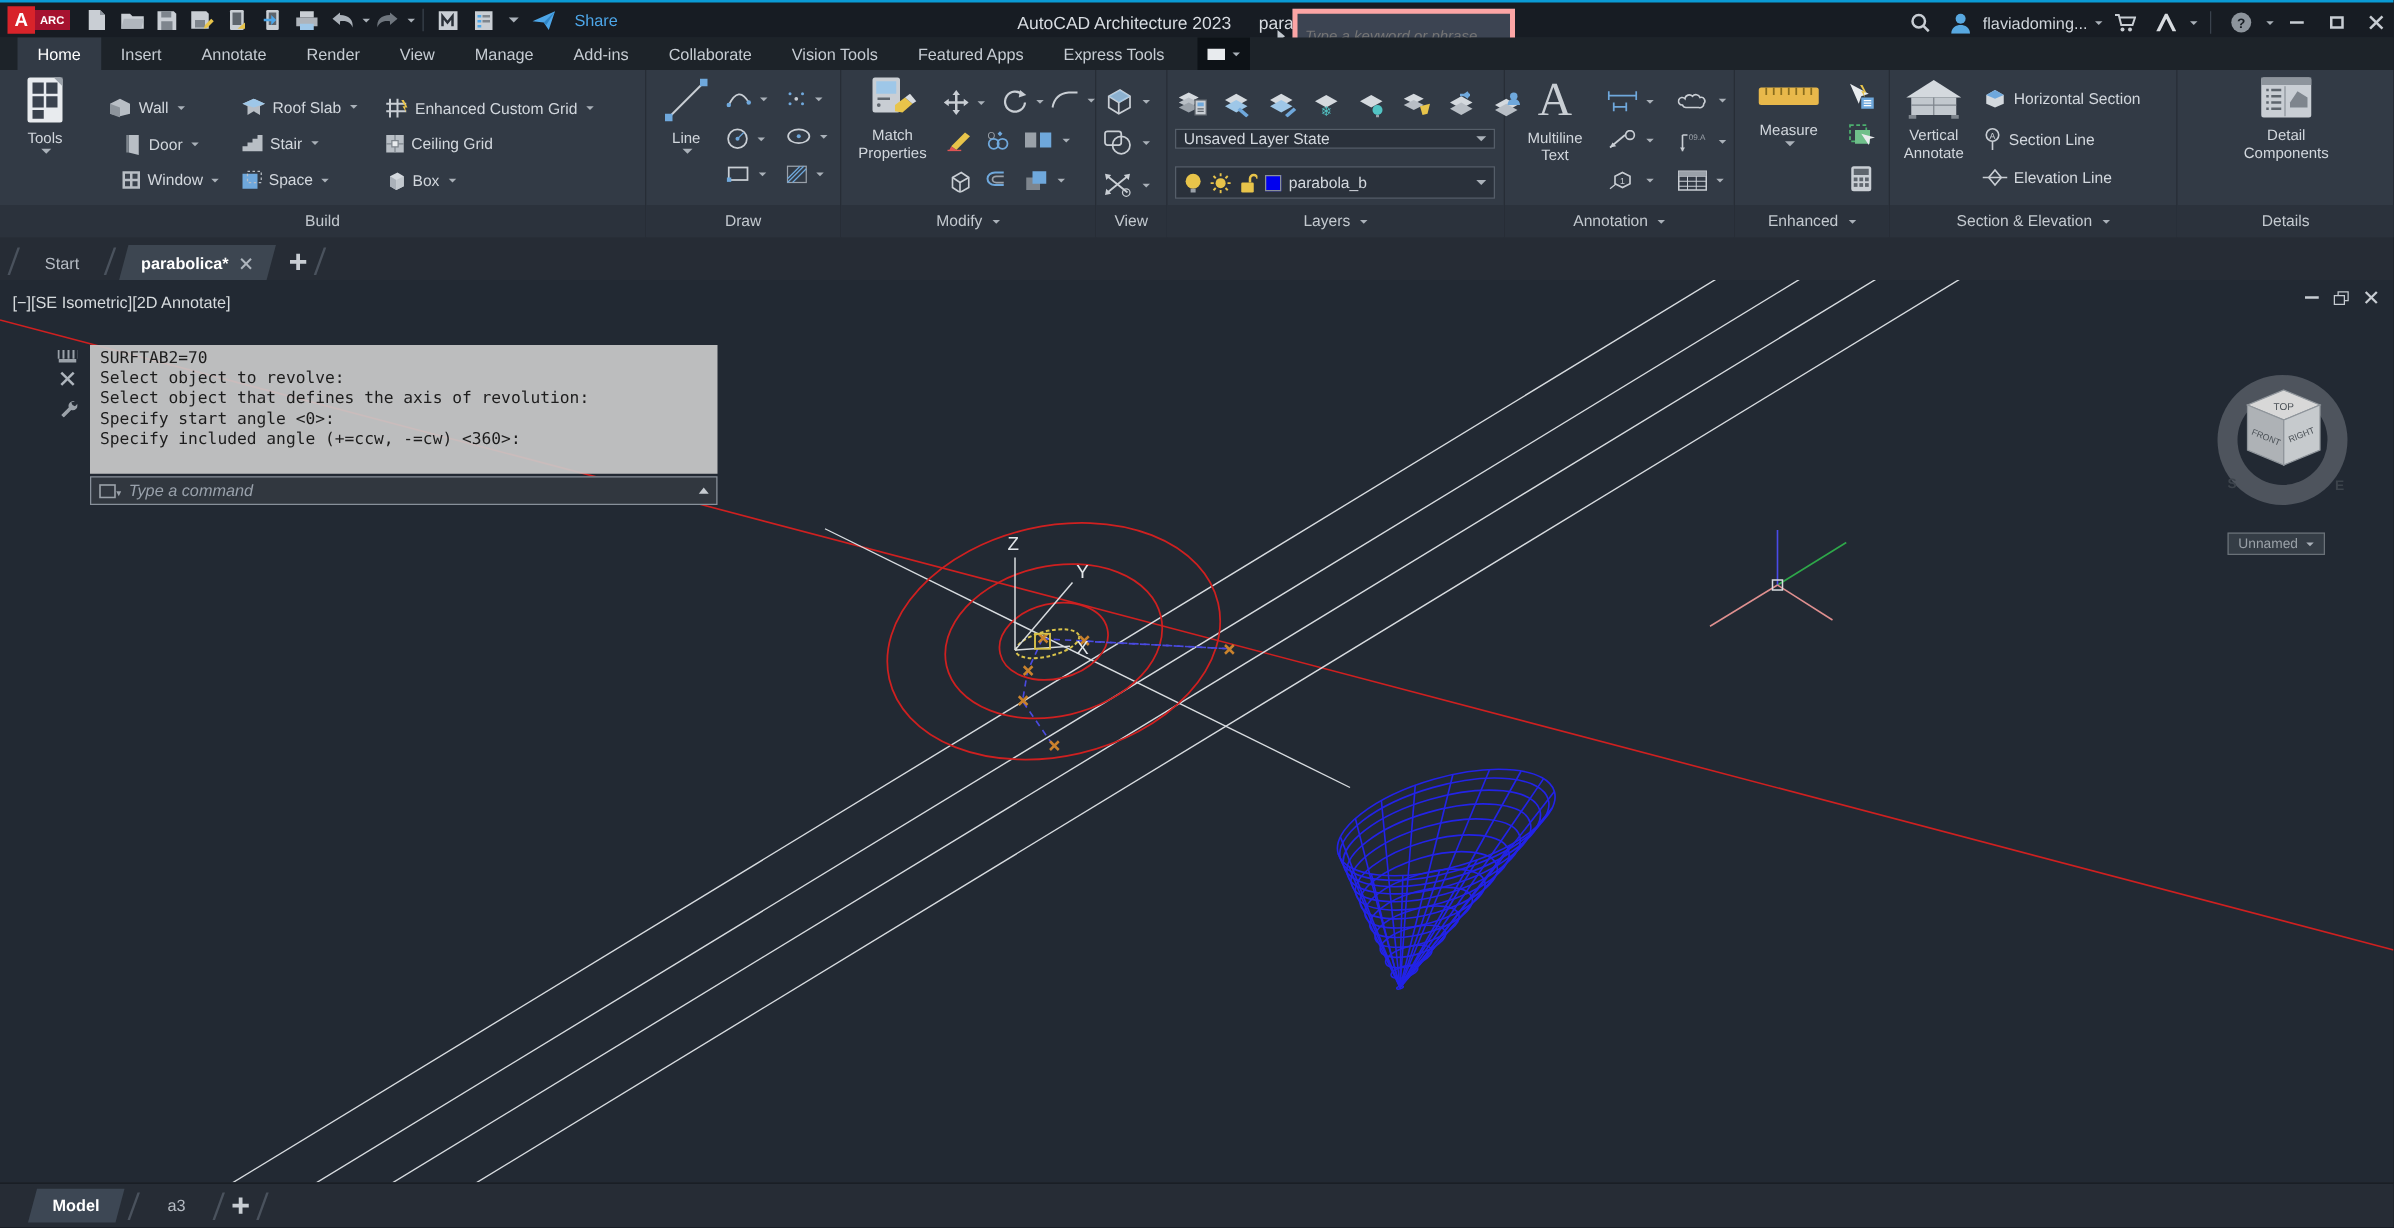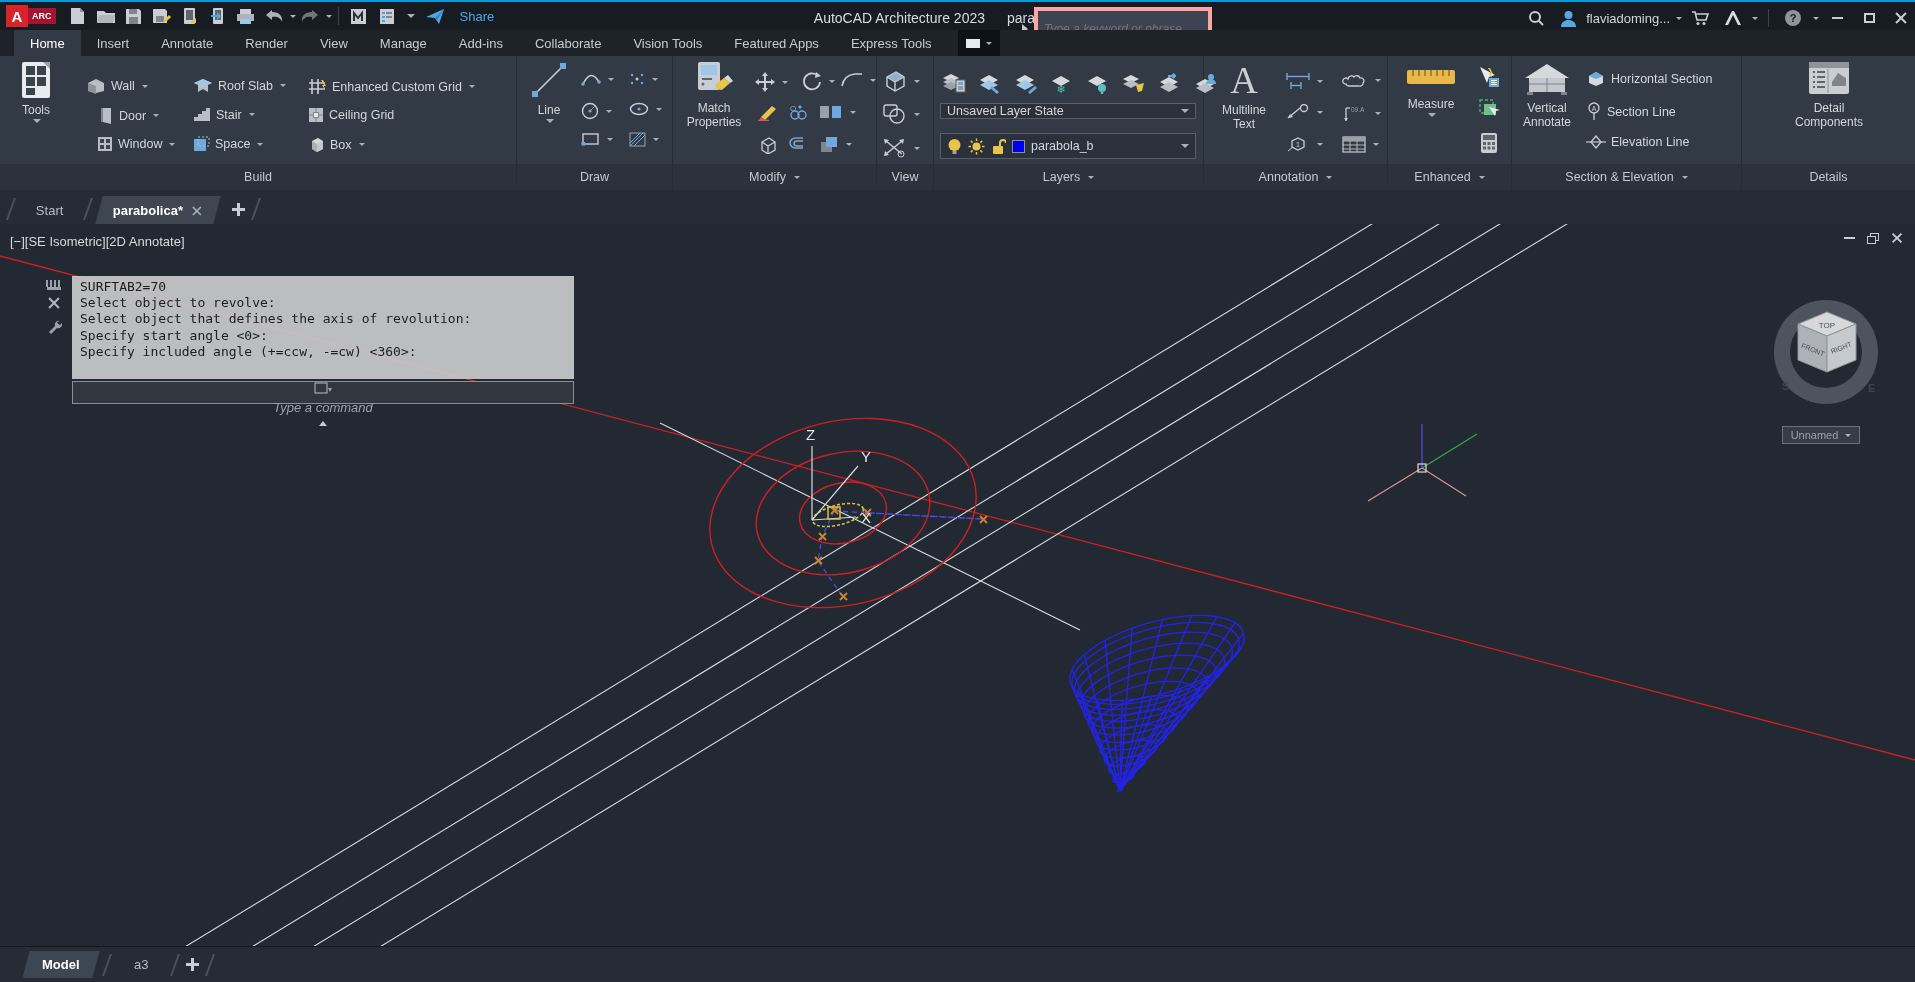--- a/index.html
+++ b/index.html
@@ -64,21 +64,21 @@
   #vp-label{position:absolute;left:10px;top:10px;font-size:13px;color:#d6dadd;}
   #vp-controls{position:absolute;right:12px;top:8px;display:flex;gap:12px;align-items:center;}
 
   
   #cmd-strip{position:absolute;left:40px;top:56px;width:28px;display:flex;flex-direction:column;align-items:center;gap:10px;}
   #grip{width:16px;height:7px;background:
     repeating-linear-gradient(90deg,#9aa1a9 0 2px,transparent 2px 4px);
     border-top:2px solid transparent;border-bottom:0;
     box-shadow:0 4px 0 -1px #9aa1a9;}
   #cmd-history{position:absolute;left:72px;top:52px;width:502px;height:103px;background:rgba(202,202,202,0.92);padding:3px 8px;font-family:"DejaVu Sans Mono",monospace;font-size:13px;line-height:16.2px;color:#1d1d1d;}
-  #cmd-input{position:absolute;left:72px;top:157px;width:502px;height:23px;background:#31373f;border:1px solid #88909a;display:flex;align-items:center;padding:0 6px;gap:6px;flex-direction:column;}
+  #cmd-input{position:absolute;left:72px;top:157px;width:502px;height:23px;background:#31373f;border:1px solid #88909a;display:flex;align-items:center;padding:0 6px;gap:6px;}
   #cmd-input .ph{flex:1;font-size:13px;font-style:italic;color:#99a1ab;}
   .uar{width:0;height:0;border-left:4px solid transparent;border-right:4px solid transparent;border-bottom:5px solid #c6cbd1;}
 
   
   #unnamed{position:absolute;left:1782px;top:202px;width:78px;height:18px;background:rgba(70,78,86,0.55);border:1px solid #6a7178;color:#9aa1a8;font-size:11px;display:flex;align-items:center;justify-content:center;gap:5px;}
 
   
   #statusbar{position:absolute;left:0;top:946px;width:1915px;height:36px;background:#262c35;border-top:1px solid #161a20;display:flex;align-items:center;}
   .stab{height:27px;display:flex;align-items:center;padding:0 16px;font-size:13px;color:#b6bcc4;transform:skewX(-15deg);}
   .stab>span{transform:skewX(15deg);}

